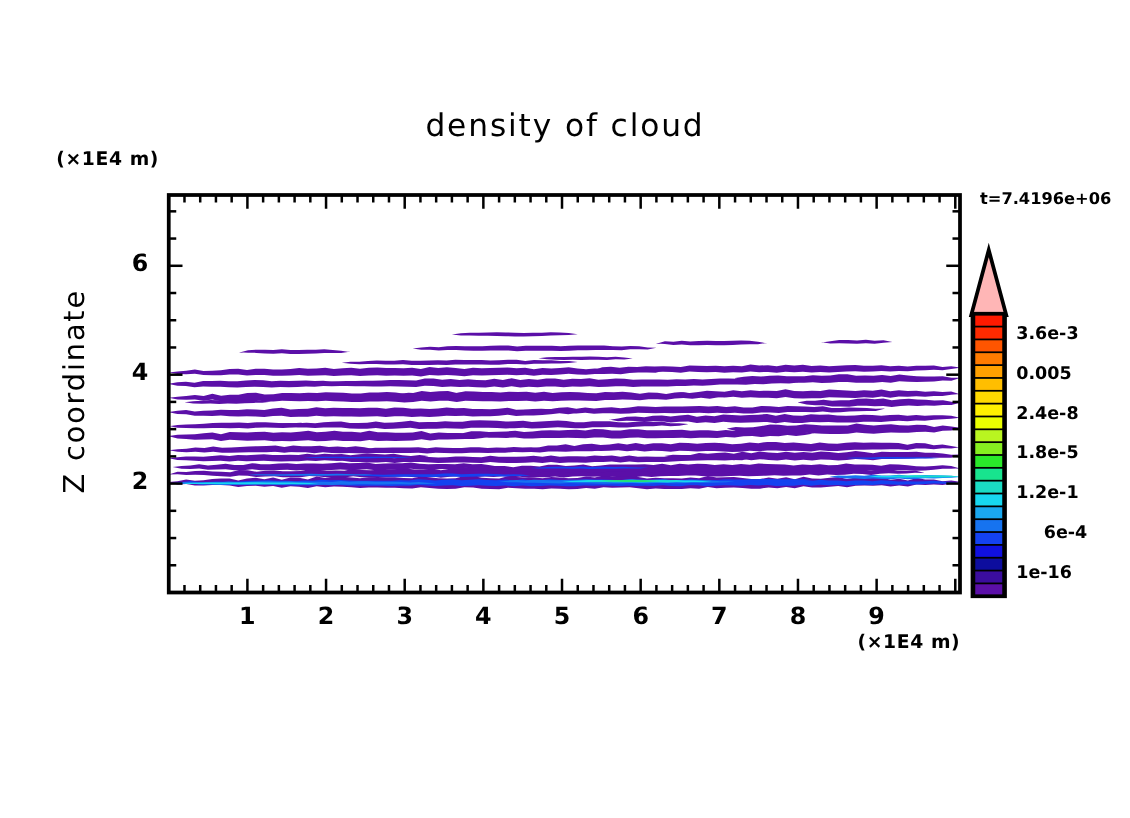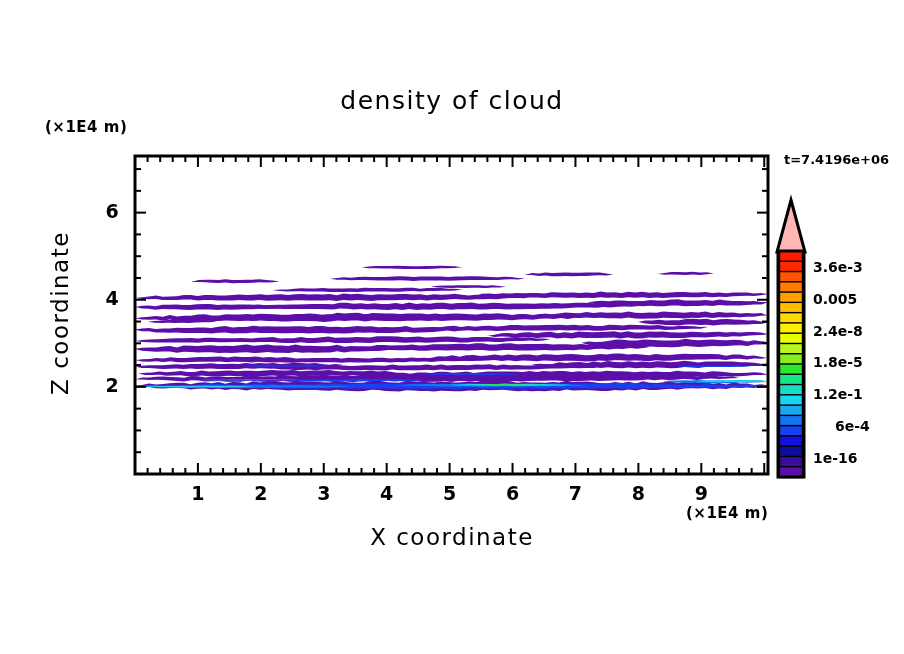--- a/index.html
+++ b/index.html
@@ -27,21 +27,20 @@
 </style>
 </head>
 <body>
 
 <div class="fig">
 
   <div class="txt" id="title">density of cloud</div>
   <div class="txt" id="zunit">(×1E4 m)</div>
   <div class="txt" id="xunit">(×1E4 m)</div>
   <div class="txt" id="tstamp">t=7.4196e+06</div>
-  <div class="txt" id="xlabel">X coordinate</div>
   <div class="txt" id="ylabel">Z coordinate</div>
 
   <svg width="904" height="654">
     <defs>
       <clipPath id="plotclip">
           <rect x="135" y="156" width="633" height="318"></rect>
         </clipPath>
     </defs>
 
     <g clip-path="url(#plotclip)">

